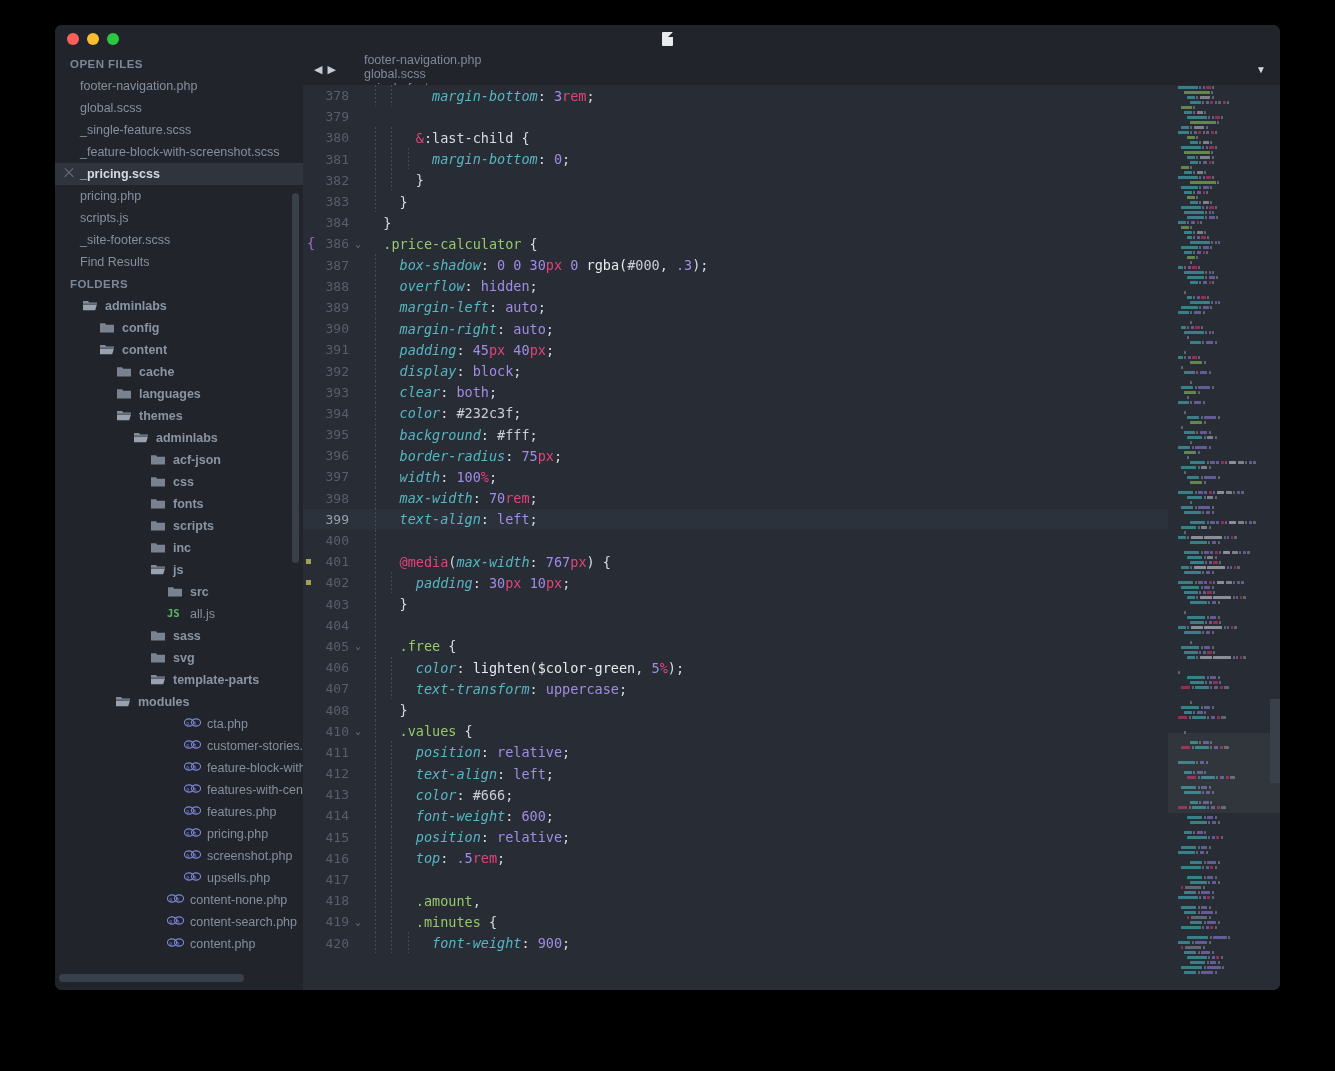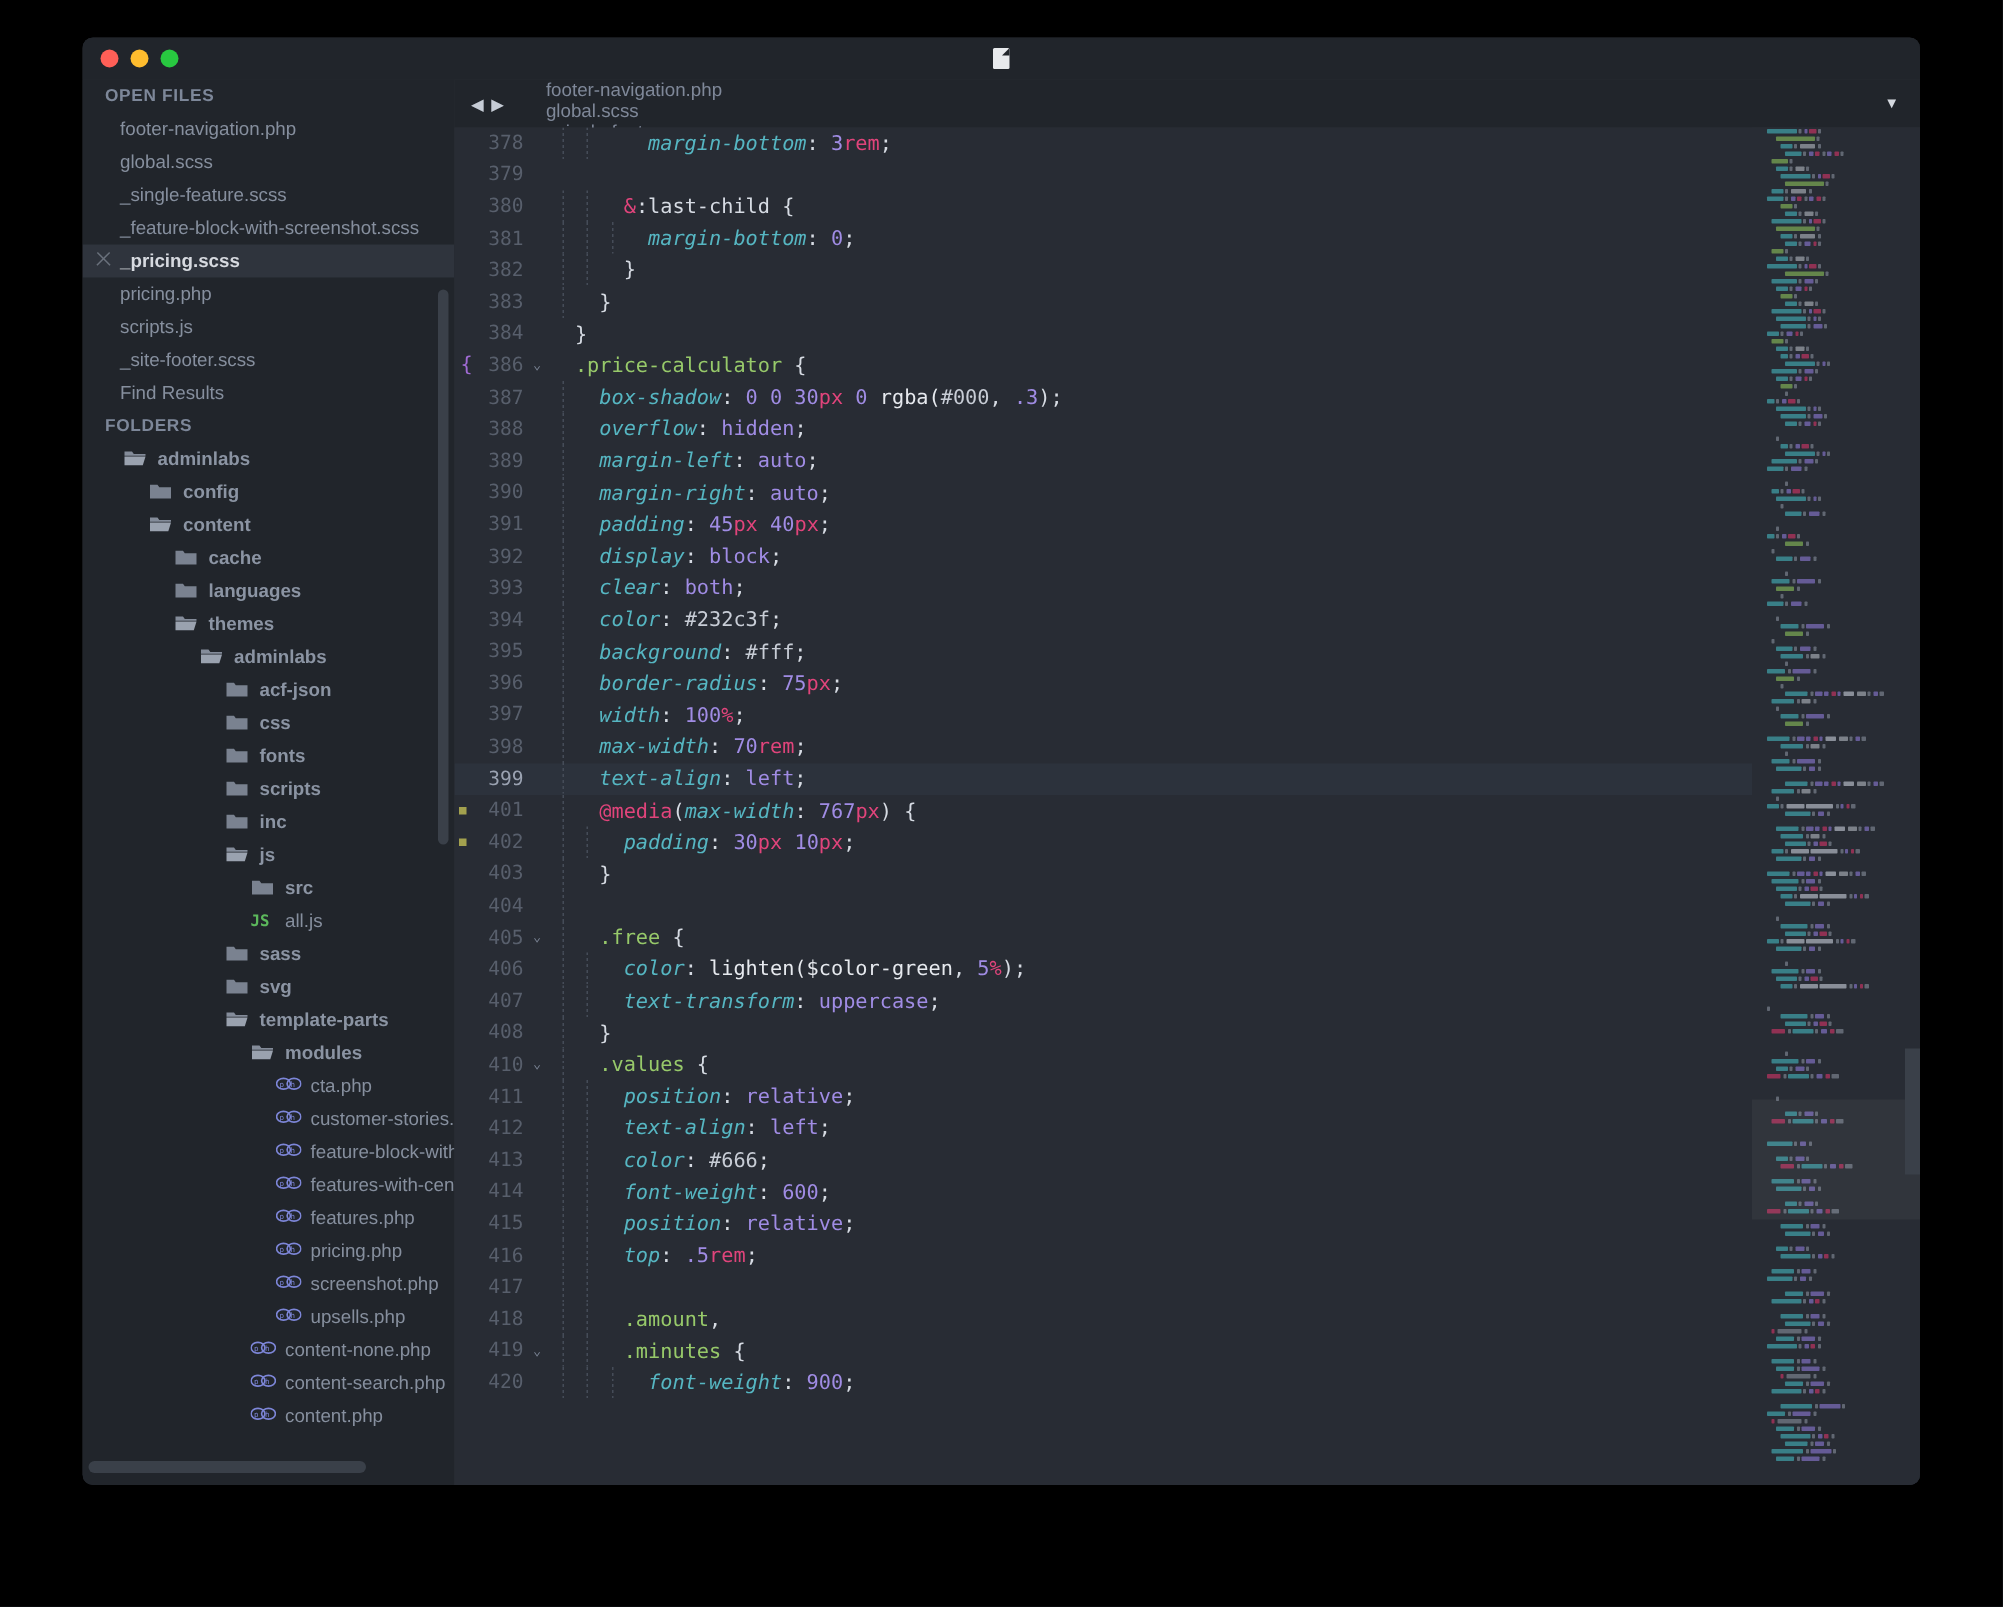--- a/index.html
+++ b/index.html
@@ -383,21 +383,21 @@
               </svg></span>
             <span class="dirname">svg</span>
           </div>
           <div class="row" style="padding-left: 95px;">
             <span class="ico"><svg width="16" height="13" viewBox="0 0 16 13">
                 <path d="M1 2h5l1.2 1.6H15v1.2H1z" fill="#848c9a"></path>
                 <path d="M1 5.4h14l-1.8 5.8H1z" fill="#9aa2af"></path>
               </svg></span>
             <span class="dirname">template-parts</span>
           </div>
-          <div class="row" style="padding-left: 112px;">
+          <div class="row" style="padding-left: 60px;">
             <span class="ico"><svg width="16" height="13" viewBox="0 0 16 13">
                 <path d="M1 2h5l1.2 1.6H15v1.2H1z" fill="#848c9a"></path>
                 <path d="M1 5.4h14l-1.8 5.8H1z" fill="#9aa2af"></path>
               </svg></span>
             <span class="dirname">modules</span>
           </div>
           <div class="row" style="padding-left: 129px;">
             <span class="ico"><svg width="17" height="11" viewBox="0 0 17 11">
                 <ellipse cx="5" cy="5.5" rx="4.6" ry="3.6" fill="none" stroke="#7d86d8" stroke-width="1.1"></ellipse>
                 <ellipse cx="12" cy="5.5" rx="4.6" ry="3.6" fill="none" stroke="#7d86d8" stroke-width="1.1"></ellipse>
@@ -552,20 +552,21 @@
           <div class="cl"><span class="lnum">390</span><span class="fold"></span><span style="position: relative; flex: 0 0 auto; width: 0px;"><span style="position: absolute; top: -11px; height: 21px; width: 1px; left: 10px; background: repeating-linear-gradient(rgb(69, 76, 88) 0px, rgb(69, 76, 88) 2px, transparent 2px, transparent 4px);"></span></span><span class="code">    <span class="t-prop">margin-right</span><span class="t-punc">: </span><span class="t-val">auto</span><span class="t-punc">;</span></span></div>
           <div class="cl"><span class="lnum">391</span><span class="fold"></span><span style="position: relative; flex: 0 0 auto; width: 0px;"><span style="position: absolute; top: -11px; height: 21px; width: 1px; left: 10px; background: repeating-linear-gradient(rgb(69, 76, 88) 0px, rgb(69, 76, 88) 2px, transparent 2px, transparent 4px);"></span></span><span class="code">    <span class="t-prop">padding</span><span class="t-punc">: </span><span class="t-num">45</span><span class="t-unit">px</span><span class="t-punc"> </span><span class="t-num">40</span><span class="t-unit">px</span><span class="t-punc">;</span></span></div>
           <div class="cl"><span class="lnum">392</span><span class="fold"></span><span style="position: relative; flex: 0 0 auto; width: 0px;"><span style="position: absolute; top: -11px; height: 21px; width: 1px; left: 10px; background: repeating-linear-gradient(rgb(69, 76, 88) 0px, rgb(69, 76, 88) 2px, transparent 2px, transparent 4px);"></span></span><span class="code">    <span class="t-prop">display</span><span class="t-punc">: </span><span class="t-val">block</span><span class="t-punc">;</span></span></div>
           <div class="cl"><span class="lnum">393</span><span class="fold"></span><span style="position: relative; flex: 0 0 auto; width: 0px;"><span style="position: absolute; top: -11px; height: 21px; width: 1px; left: 10px; background: repeating-linear-gradient(rgb(69, 76, 88) 0px, rgb(69, 76, 88) 2px, transparent 2px, transparent 4px);"></span></span><span class="code">    <span class="t-prop">clear</span><span class="t-punc">: </span><span class="t-val">both</span><span class="t-punc">;</span></span></div>
           <div class="cl"><span class="lnum">394</span><span class="fold"></span><span style="position: relative; flex: 0 0 auto; width: 0px;"><span style="position: absolute; top: -11px; height: 21px; width: 1px; left: 10px; background: repeating-linear-gradient(rgb(69, 76, 88) 0px, rgb(69, 76, 88) 2px, transparent 2px, transparent 4px);"></span></span><span class="code">    <span class="t-prop">color</span><span class="t-punc">: </span><span class="t-hex">#232c3f</span><span class="t-punc">;</span></span></div>
           <div class="cl"><span class="lnum">395</span><span class="fold"></span><span style="position: relative; flex: 0 0 auto; width: 0px;"><span style="position: absolute; top: -11px; height: 21px; width: 1px; left: 10px; background: repeating-linear-gradient(rgb(69, 76, 88) 0px, rgb(69, 76, 88) 2px, transparent 2px, transparent 4px);"></span></span><span class="code">    <span class="t-prop">background</span><span class="t-punc">: </span><span class="t-hex">#fff</span><span class="t-punc">;</span></span></div>
           <div class="cl"><span class="lnum">396</span><span class="fold"></span><span style="position: relative; flex: 0 0 auto; width: 0px;"><span style="position: absolute; top: -11px; height: 21px; width: 1px; left: 10px; background: repeating-linear-gradient(rgb(69, 76, 88) 0px, rgb(69, 76, 88) 2px, transparent 2px, transparent 4px);"></span></span><span class="code">    <span class="t-prop">border-radius</span><span class="t-punc">: </span><span class="t-num">75</span><span class="t-unit">px</span><span class="t-punc">;</span></span></div>
           <div class="cl"><span class="lnum">397</span><span class="fold"></span><span style="position: relative; flex: 0 0 auto; width: 0px;"><span style="position: absolute; top: -11px; height: 21px; width: 1px; left: 10px; background: repeating-linear-gradient(rgb(69, 76, 88) 0px, rgb(69, 76, 88) 2px, transparent 2px, transparent 4px);"></span></span><span class="code">    <span class="t-prop">width</span><span class="t-punc">: </span><span class="t-num">100</span><span class="t-unit">%</span><span class="t-punc">;</span></span></div>
           <div class="cl"><span class="lnum">398</span><span class="fold"></span><span style="position: relative; flex: 0 0 auto; width: 0px;"><span style="position: absolute; top: -11px; height: 21px; width: 1px; left: 10px; background: repeating-linear-gradient(rgb(69, 76, 88) 0px, rgb(69, 76, 88) 2px, transparent 2px, transparent 4px);"></span></span><span class="code">    <span class="t-prop">max-width</span><span class="t-punc">: </span><span class="t-num">70</span><span class="t-unit">rem</span><span class="t-punc">;</span></span></div>
           <div class="cl hl"><span class="lnum">399</span><span class="fold"></span><span style="position: relative; flex: 0 0 auto; width: 0px;"><span style="position: absolute; top: -11px; height: 21px; width: 1px; left: 10px; background: repeating-linear-gradient(rgb(69, 76, 88) 0px, rgb(69, 76, 88) 2px, transparent 2px, transparent 4px);"></span></span><span class="code">    <span class="t-prop">text-align</span><span class="t-punc">: </span><span class="t-val">left</span><span class="t-punc">;</span></span></div>
+          <div class="cl"><span class="lnum">400</span><span class="fold"></span><span style="position: relative; flex: 0 0 auto; width: 0px;"><span style="position: absolute; top: -11px; height: 21px; width: 1px; left: 10px; background: repeating-linear-gradient(rgb(69, 76, 88) 0px, rgb(69, 76, 88) 2px, transparent 2px, transparent 4px);"></span></span><span class="code"></span></div>
           <div class="cl"><span class="marker"></span><span class="lnum">401</span><span class="fold"></span><span style="position: relative; flex: 0 0 auto; width: 0px;"><span style="position: absolute; top: -11px; height: 21px; width: 1px; left: 10px; background: repeating-linear-gradient(rgb(69, 76, 88) 0px, rgb(69, 76, 88) 2px, transparent 2px, transparent 4px);"></span></span><span class="code">    <span class="t-at">@media</span><span class="t-punc">(</span><span class="t-prop">max-width</span><span class="t-punc">: </span><span class="t-num">767</span><span class="t-unit">px</span><span class="t-brace">) {</span></span></div>
           <div class="cl"><span class="marker"></span><span class="lnum">402</span><span class="fold"></span><span style="position: relative; flex: 0 0 auto; width: 0px;"><span style="position: absolute; top: -11px; height: 21px; width: 1px; left: 10px; background: repeating-linear-gradient(rgb(69, 76, 88) 0px, rgb(69, 76, 88) 2px, transparent 2px, transparent 4px);"></span><span style="position: absolute; top: -11px; height: 21px; width: 1px; left: 26.26px; background: repeating-linear-gradient(rgb(69, 76, 88) 0px, rgb(69, 76, 88) 2px, transparent 2px, transparent 4px);"></span></span><span class="code">      <span class="t-prop">padding</span><span class="t-punc">: </span><span class="t-num">30</span><span class="t-unit">px</span><span class="t-punc"> </span><span class="t-num">10</span><span class="t-unit">px</span><span class="t-punc">;</span></span></div>
           <div class="cl"><span class="lnum">403</span><span class="fold"></span><span style="position: relative; flex: 0 0 auto; width: 0px;"><span style="position: absolute; top: -11px; height: 21px; width: 1px; left: 10px; background: repeating-linear-gradient(rgb(69, 76, 88) 0px, rgb(69, 76, 88) 2px, transparent 2px, transparent 4px);"></span></span><span class="code">    <span class="t-brace">}</span></span></div>
           <div class="cl"><span class="lnum">404</span><span class="fold"></span><span style="position: relative; flex: 0 0 auto; width: 0px;"><span style="position: absolute; top: -11px; height: 21px; width: 1px; left: 10px; background: repeating-linear-gradient(rgb(69, 76, 88) 0px, rgb(69, 76, 88) 2px, transparent 2px, transparent 4px);"></span></span><span class="code"></span></div>
           <div class="cl"><span class="lnum">405</span><span class="fold">⌄</span><span style="position: relative; flex: 0 0 auto; width: 0px;"><span style="position: absolute; top: -11px; height: 21px; width: 1px; left: 10px; background: repeating-linear-gradient(rgb(69, 76, 88) 0px, rgb(69, 76, 88) 2px, transparent 2px, transparent 4px);"></span></span><span class="code">    <span class="t-sel">.free</span><span class="t-brace"> {</span></span></div>
           <div class="cl"><span class="lnum">406</span><span class="fold"></span><span style="position: relative; flex: 0 0 auto; width: 0px;"><span style="position: absolute; top: -11px; height: 21px; width: 1px; left: 10px; background: repeating-linear-gradient(rgb(69, 76, 88) 0px, rgb(69, 76, 88) 2px, transparent 2px, transparent 4px);"></span><span style="position: absolute; top: -11px; height: 21px; width: 1px; left: 26.26px; background: repeating-linear-gradient(rgb(69, 76, 88) 0px, rgb(69, 76, 88) 2px, transparent 2px, transparent 4px);"></span></span><span class="code">      <span class="t-prop">color</span><span class="t-punc">: </span><span class="t-fn">lighten(</span><span class="t-var">$color-green</span><span class="t-punc">, </span><span class="t-num">5</span><span class="t-unit">%</span><span class="t-punc">);</span></span></div>
           <div class="cl"><span class="lnum">407</span><span class="fold"></span><span style="position: relative; flex: 0 0 auto; width: 0px;"><span style="position: absolute; top: -11px; height: 21px; width: 1px; left: 10px; background: repeating-linear-gradient(rgb(69, 76, 88) 0px, rgb(69, 76, 88) 2px, transparent 2px, transparent 4px);"></span><span style="position: absolute; top: -11px; height: 21px; width: 1px; left: 26.26px; background: repeating-linear-gradient(rgb(69, 76, 88) 0px, rgb(69, 76, 88) 2px, transparent 2px, transparent 4px);"></span></span><span class="code">      <span class="t-prop">text-transform</span><span class="t-punc">: </span><span class="t-val">uppercase</span><span class="t-punc">;</span></span></div>
           <div class="cl"><span class="lnum">408</span><span class="fold"></span><span style="position: relative; flex: 0 0 auto; width: 0px;"><span style="position: absolute; top: -11px; height: 21px; width: 1px; left: 10px; background: repeating-linear-gradient(rgb(69, 76, 88) 0px, rgb(69, 76, 88) 2px, transparent 2px, transparent 4px);"></span></span><span class="code">    <span class="t-brace">}</span></span></div>
           <div class="cl"><span class="lnum">410</span><span class="fold">⌄</span><span style="position: relative; flex: 0 0 auto; width: 0px;"><span style="position: absolute; top: -11px; height: 21px; width: 1px; left: 10px; background: repeating-linear-gradient(rgb(69, 76, 88) 0px, rgb(69, 76, 88) 2px, transparent 2px, transparent 4px);"></span></span><span class="code">    <span class="t-sel">.values</span><span class="t-brace"> {</span></span></div>
           <div class="cl"><span class="lnum">411</span><span class="fold"></span><span style="position: relative; flex: 0 0 auto; width: 0px;"><span style="position: absolute; top: -11px; height: 21px; width: 1px; left: 10px; background: repeating-linear-gradient(rgb(69, 76, 88) 0px, rgb(69, 76, 88) 2px, transparent 2px, transparent 4px);"></span><span style="position: absolute; top: -11px; height: 21px; width: 1px; left: 26.26px; background: repeating-linear-gradient(rgb(69, 76, 88) 0px, rgb(69, 76, 88) 2px, transparent 2px, transparent 4px);"></span></span><span class="code">      <span class="t-prop">position</span><span class="t-punc">: </span><span class="t-val">relative</span><span class="t-punc">;</span></span></div>

